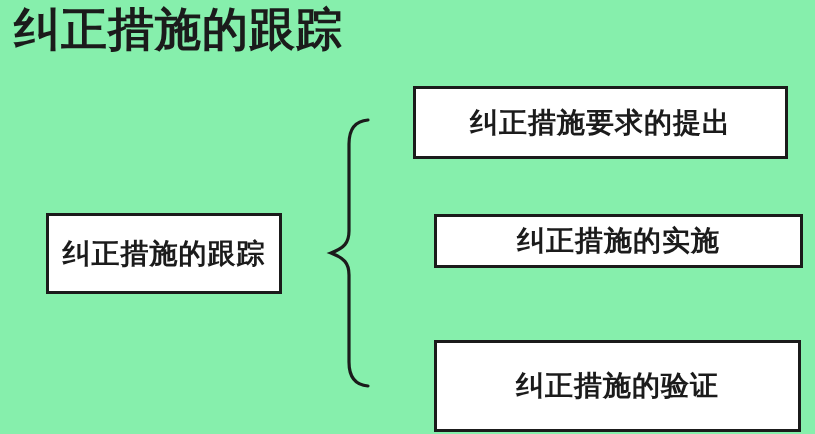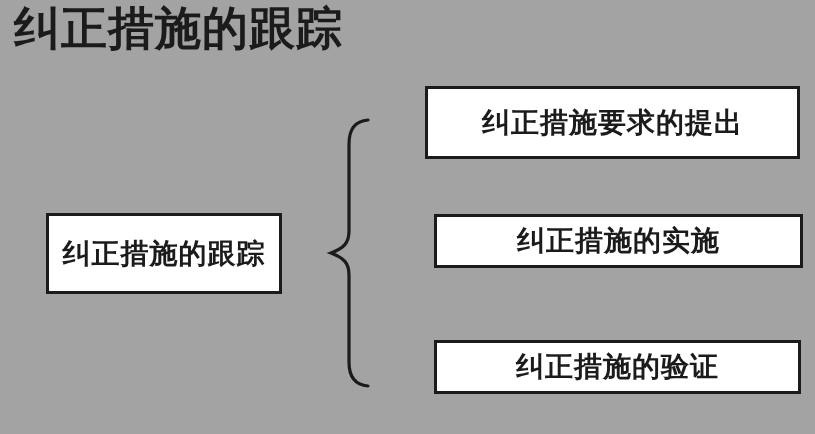--- a/index.html
+++ b/index.html
@@ -4,22 +4,22 @@
 <style>
   html, body {
     margin: 0;
     padding: 0;
     background: #ffffff;
   }
   .canvas {
     position: relative;
     width: 815px;
     height: 434px;
-    background: #a3a3a3;
-    font-family: Liberation Serif, serif;
+    background: #86efac;
+    font-family: Liberation Sans, sans-serif;
     color: #1b1b1b;
     overflow: hidden;
   }
   .page-title {
     position: absolute;
     left: 14px;
     top: 0px;
     font-size: 46px;
     line-height: 58px;
     font-weight: 700;
@@ -40,36 +40,36 @@
     white-space: nowrap;
     box-sizing: border-box;
   }
   .node-root {
     left: 46px;
     top: 213px;
     width: 236px;
     height: 81px;
   }
   .node-branch-0 {
-    left: 425px;
+    left: 413px;
     top: 86px;
     width: 375px;
     height: 73px;
   }
   .node-branch-1 {
     left: 434px;
     top: 214px;
     width: 369px;
     height: 54px;
   }
   .node-branch-2 {
     left: 434px;
     top: 340px;
     width: 367px;
-    height: 54px;
+    height: 92px;
   }
   .brace {
     position: absolute;
     left: 324px;
     top: 117px;
     width: 46px;
     height: 272px;
   }
 </style>
 </head>

